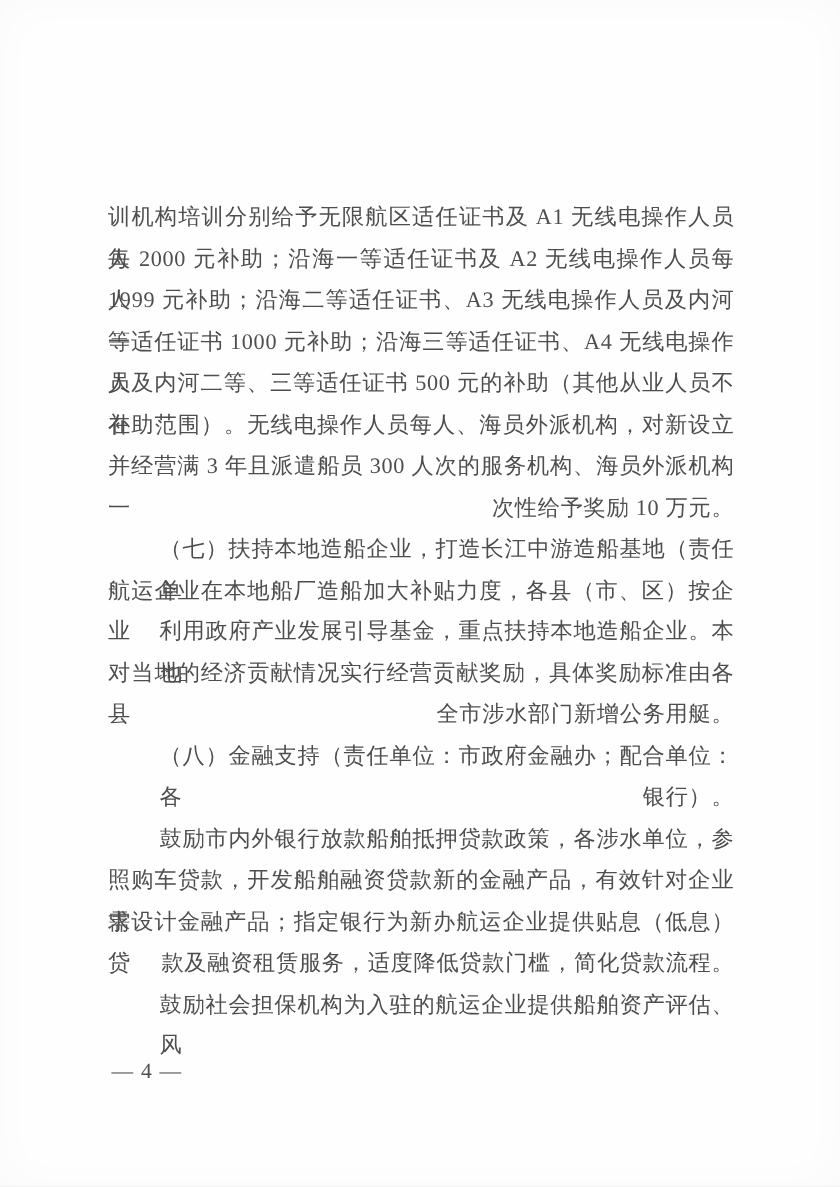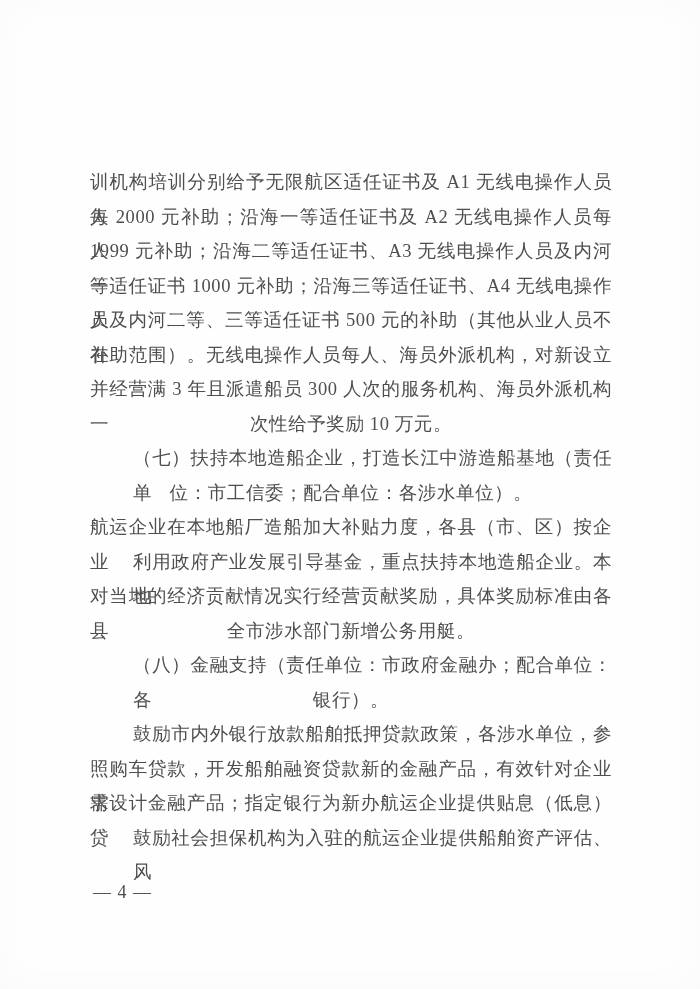--- a/index.html
+++ b/index.html
@@ -24,21 +24,21 @@
     top: 120px;
     width: 522px;
     margin-top: 45px;
   }
   .line {
     height: 34.5px;
     line-height: 34.5px;
     font-size: 18.5px;
     letter-spacing: 0.6px;
     white-space: normal;
-    text-align: center;
+    text-align: right;
   }
   .line.fill {
     text-align: justify;
     text-align-last: justify;
   }
   .line.indent {
     padding-left: 43px;
   }
   .footer {
     position: absolute;
@@ -58,26 +58,26 @@
   <div class="content">
       <div class="line fill">训机构培训分别给予无限航区适任证书及 A1 无线电操作人员每</div>
       <div class="line fill">人 2000 元补助；沿海一等适任证书及 A2 无线电操作人员每人</div>
       <div class="line fill">1999 元补助；沿海二等适任证书、A3 无线电操作人员及内河一</div>
       <div class="line fill">等适任证书 1000 元补助；沿海三等适任证书、A4 无线电操作人</div>
       <div class="line fill">员及内河二等、三等适任证书 500 元的补助（其他从业人员不在</div>
       <div class="line fill">补助范围）。无线电操作人员每人、海员外派机构，对新设立</div>
       <div class="line fill">并经营满 3 年且派遣船员 300 人次的服务机构、海员外派机构一</div>
       <div class="line">次性给予奖励 10 万元。</div>
       <div class="line indent fill">（七）扶持本地造船企业，打造长江中游造船基地（责任单</div>
-      <div class="line">位：市工信委；配合单位：各涉水单位）。</div>
       <div class="line fill">航运企业在本地船厂造船加大补贴力度，各县（市、区）按企业</div>
       <div class="line indent fill">利用政府产业发展引导基金，重点扶持本地造船企业。本地</div>
       <div class="line fill">对当地的经济贡献情况实行经营贡献奖励，具体奖励标准由各县</div>
       <div class="line">全市涉水部门新增公务用艇。</div>
       <div class="line indent fill">（八）金融支持（责任单位：市政府金融办；配合单位：各</div>
       <div class="line">银行）。</div>
       <div class="line indent fill">鼓励市内外银行放款船舶抵押贷款政策，各涉水单位，参</div>
       <div class="line fill">照购车贷款，开发船舶融资贷款新的金融产品，有效针对企业需</div>
       <div class="line fill">求设计金融产品；指定银行为新办航运企业提供贴息（低息）贷</div>
+      <div class="line">款及融资租赁服务，适度降低贷款门槛，简化贷款流程。</div>
       <div class="line indent fill">鼓励社会担保机构为入驻的航运企业提供船舶资产评估、风</div>
     </div>
   <div class="footer">— 4 —</div>
 </div>
 
 </body></html>

